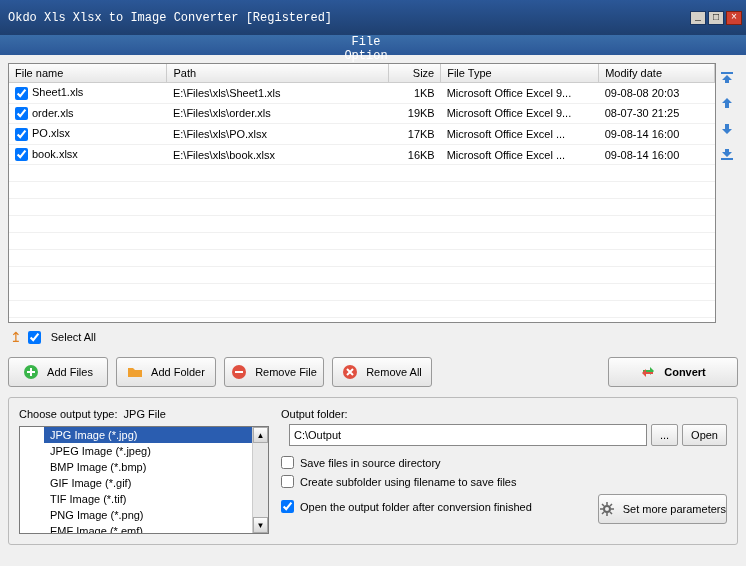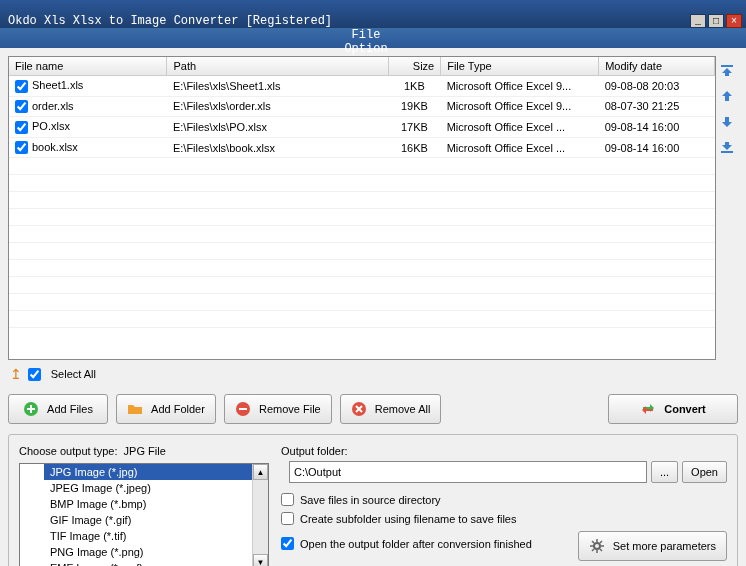--- a/index.html
+++ b/index.html
@@ -1,35 +1,35 @@
 <!DOCTYPE html>
 <html><head>
 <meta charset="utf-8">
 <style>
 * { box-sizing: border-box; margin: 0; padding: 0; }
 body { font-family: Tahoma, Arial, sans-serif; font-size: 11px; background: #fff; width: 746px; height: 566px; overflow: hidden; }
-.titlebar { background: linear-gradient(#2b5797, #1e3f6f); color: #fff; height: 28px; display: flex; align-items: flex-end; padding: 0 4px; font-size: 12px; font-family: "Courier New", monospace; }
+.titlebar { background: linear-gradient(#2b5797, #1e3f6f); color: #fff; height: 35px; display: flex; align-items: center; padding: 0 4px; font-size: 12px; font-family: "Courier New", monospace; }
 .titlebar .title { flex: 1; padding-left: 4px; }
 .titlebar .winbtn { width: 16px; height: 14px; margin-left: 2px; display: inline-flex; align-items: center; justify-content: center; font-size: 10px; border: 1px solid #1a3560; background: #d4d0c8; color: #000; cursor: pointer; }
 .titlebar .winbtn.close { background: #d04030; color: #fff; border-color: #802010; }
 .menubar { background: linear-gradient(#3a6da8, #2b5797); color: #fff; height: 20px; display: flex; align-items: center; padding: 0 6px; font-family: "Courier New", monospace; font-size: 12px; flex-direction: column; }
 .menubar span { margin-right: 14px; cursor: pointer; }
 .content { background: #f0f0f0; padding: 8px; height: 524px; display: flex; flex-direction: column; }
 .filelist-wrap { display: flex; }
-.filelist { flex: 1; border: 1px solid #888; background: #fff; height: 304px; overflow-y: auto; }
+.filelist { flex: 1; border: 1px solid #888; background: #fff; height: 260px; overflow-y: auto; }
 .filelist table { width: 100%; border-collapse: collapse; table-layout: fixed; }
 .filelist th { background: linear-gradient(#fdfdfd, #e8e8e8); border-right: 1px solid #ccc; border-bottom: 1px solid #ccc; text-align: left; padding: 3px 6px; font-weight: normal; font-size: 11px; }
 .filelist td { padding: 3px 6px; border-bottom: 1px solid #f0f0f0; white-space: nowrap; overflow: hidden; text-overflow: ellipsis; font-size: 11px; }
 .filelist tr.empty td { height: 17px; }
 .sidebtns { width: 22px; display: flex; flex-direction: column; align-items: center; padding: 6px 2px; gap: 10px; }
 .sidebtn { width: 16px; height: 16px; color: #2a70c8; cursor: pointer; display: flex; align-items: center; justify-content: center; }
 .selectall-row { display: flex; align-items: center; padding: 6px 2px; gap: 6px; }
 .selectall-row .upicon { color: #e08020; font-size: 14px; }
 .btnrow { display: flex; gap: 8px; padding: 6px 0 10px; align-items: center; }
-.btn { background: linear-gradient(#fdfdfd, #e4e4e4); border: 1px solid #9a9a9a; border-radius: 3px; padding: 6px 10px; display: inline-flex; align-items: center; gap: 8px; cursor: pointer; font-size: 11px; height: 30px; }
+.btn { background: linear-gradient(#fdfdfd, #e4e4e4); border: 1px solid #9a9a9a; border-radius: 3px; padding: 6px 0; display: inline-flex; align-items: center; gap: 8px; cursor: pointer; font-size: 11px; height: 30px; }
 .btn.big { flex: 0 0 auto; min-width: 100px; justify-content: center; }
 .btn.convert { min-width: 130px; font-weight: bold; justify-content: center; }
 .spacer { flex: 1; }
 .icon16 { width: 16px; height: 16px; display: inline-block; }
 .bottom { display: flex; gap: 12px; border: 1px solid #bbb; border-radius: 3px; padding: 10px; background: #f0f0f0; }
 .outtype { width: 250px; }
 .outtype-label { margin-bottom: 6px; }
 .listbox-wrap { display: flex; border: 1px solid #7a7a7a; background: #fff; height: 108px; }
 .listbox { flex: 1; overflow-y: auto; padding-left: 24px; }
 .listbox .item { padding: 2px 6px; cursor: pointer; }
@@ -41,21 +41,21 @@
 .outfolder-row { display: flex; gap: 4px; margin: 4px 0 10px; padding-left: 8px; }
 .outfolder-row input { flex: 1; border: 1px solid #888; padding: 3px 4px; font-size: 11px; height: 22px; }
 .smallbtn { background: linear-gradient(#fdfdfd,#e4e4e4); border: 1px solid #9a9a9a; border-radius: 2px; padding: 2px 8px; cursor: pointer; font-size: 11px; height: 22px; }
 .checkrow { display: flex; align-items: center; gap: 6px; margin: 6px 0; }
 .checkrow input { width: 13px; height: 13px; }
 .col-name { width: 150px; }
 .col-path { width: 210px; }
 .col-size { width: 50px; text-align: right; }
 .col-type { width: 150px; }
 .col-date { width: 110px; }
-td.size { text-align: center; }
+td.size { text-align: right; }
 .chk { width: 13px; height: 13px; vertical-align: middle; margin-right: 4px; }
 </style>
 </head>
 <body>
 
 <div class="titlebar">
   <span class="title">Okdo Xls Xlsx to Image Converter [Registered]</span>
   <span class="winbtn">_</span>
   <span class="winbtn">□</span>
   <span class="winbtn close">×</span>

